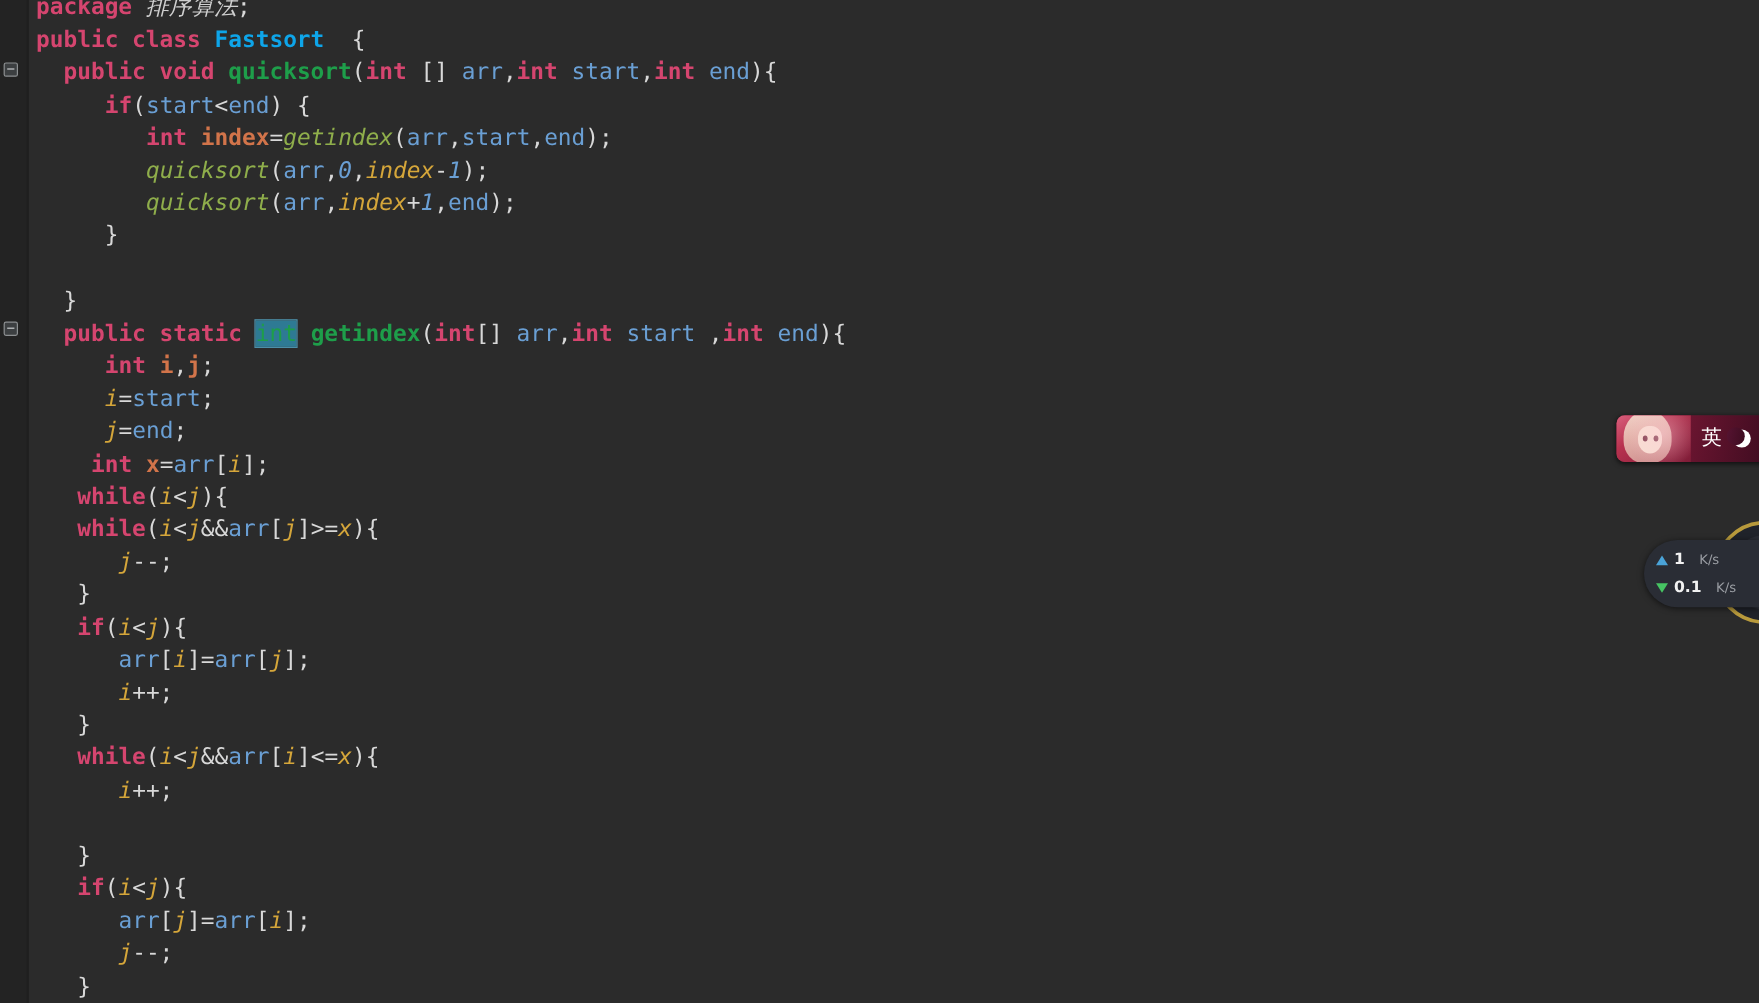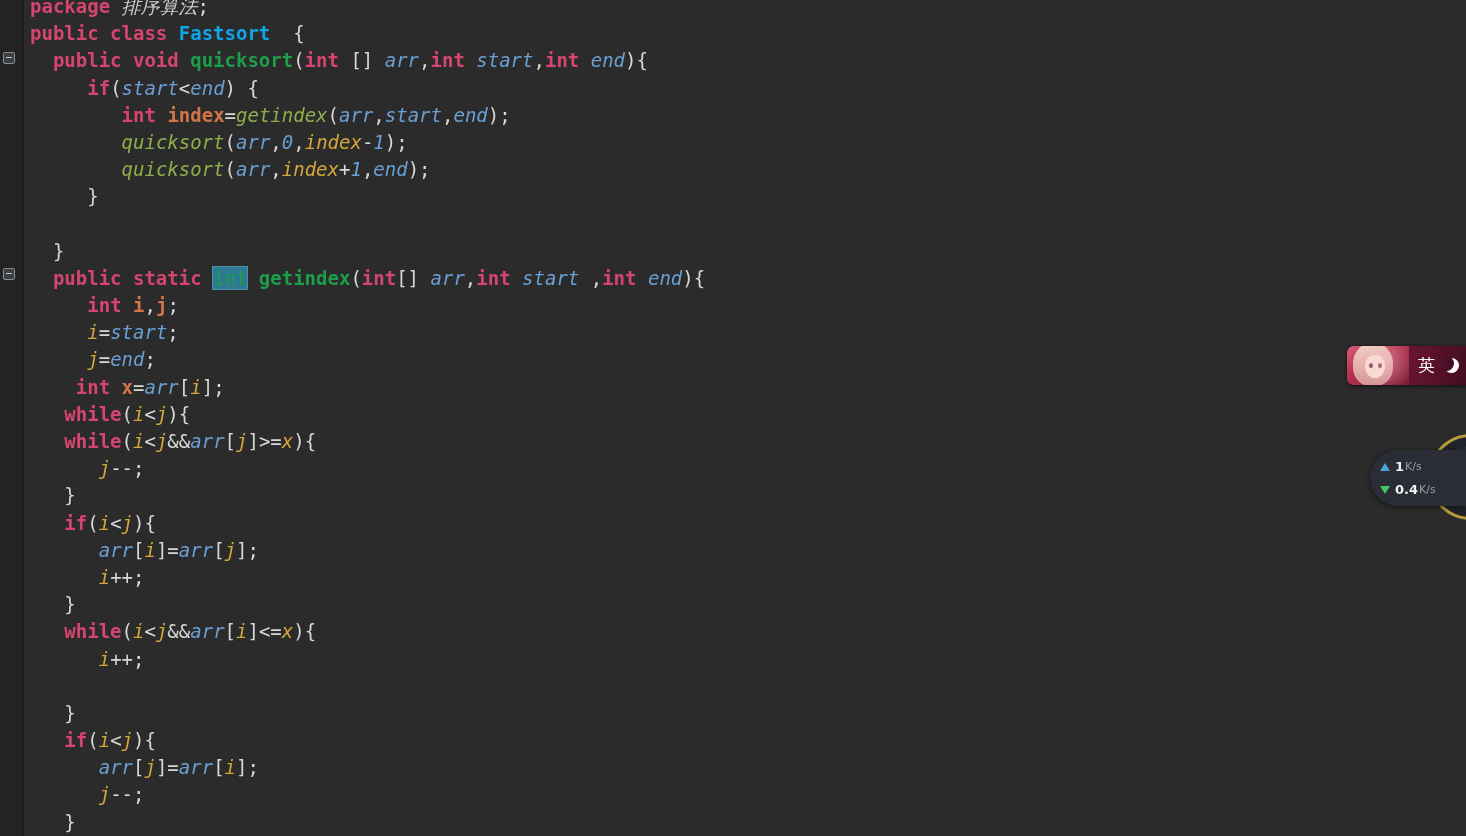--- a/index.html
+++ b/index.html
@@ -69,21 +69,21 @@
   .line {
     height: 27.2px;
     padding-left: 2px;
     white-space: pre;
   }
   .kw2  { color: #d5456f; font-weight: bold; }  
   .cls  { color: #0ea5e9; font-weight: bold; }  
   .mth  { color: #1e9e4a; font-weight: bold; }  
   .mthc { color: #8fae4b; font-style: italic; } 
   .fld  { color: #d2744a; font-weight: bold; }  
-  .var  { color: #6a9fd4; font-style: italic; } 
+  .var  { color: #6a9fd4; } 
   .loc  { color: #d5a63a; font-style: italic; } 
   .num  { color: #6a9fd4; font-style: italic; }
   .pln  { color: #e8e8e8; }
   .pnc  { color: #d8d8d8; }
   .cjk  { color: #d0d0d0; font-style: italic; font-family: "DejaVu Sans", sans-serif; }
 
   .sel {
     background: #2e7a94;
     outline: 1px solid #4c8fa8;
     color: #1e9e4a;
@@ -198,21 +198,21 @@
   .net-val {
     color: #f2f2f2;
     font-family: "DejaVu Sans", sans-serif;
     font-size: 13px;
     font-weight: bold;
   }
   .net-unit {
     color: #9a9da3;
     font-family: "DejaVu Sans", sans-serif;
     font-size: 11px;
-    margin-left: 1px;
+    margin-left: 12px;
   }
 
   
   #gauge {
     position: absolute;
     left: 1428px; top: 434px;
     width: 86px; height: 86px;
     border-radius: 50%;
     background: #20232a;
     border: 3px solid #b89a3c;
@@ -265,18 +265,18 @@
   </div>
 
   <div id="net-widget">
     <div class="net-row">
       <span class="net-arrow up"></span>
       <span class="net-val">1</span>
       <span class="net-unit">K/s</span>
     </div>
     <div class="net-row">
       <span class="net-arrow down"></span>
-      <span class="net-val">0.4</span>
+      <span class="net-val">0.1</span>
       <span class="net-unit">K/s</span>
     </div>
   </div>
 
 </div>
 
 </body></html>

